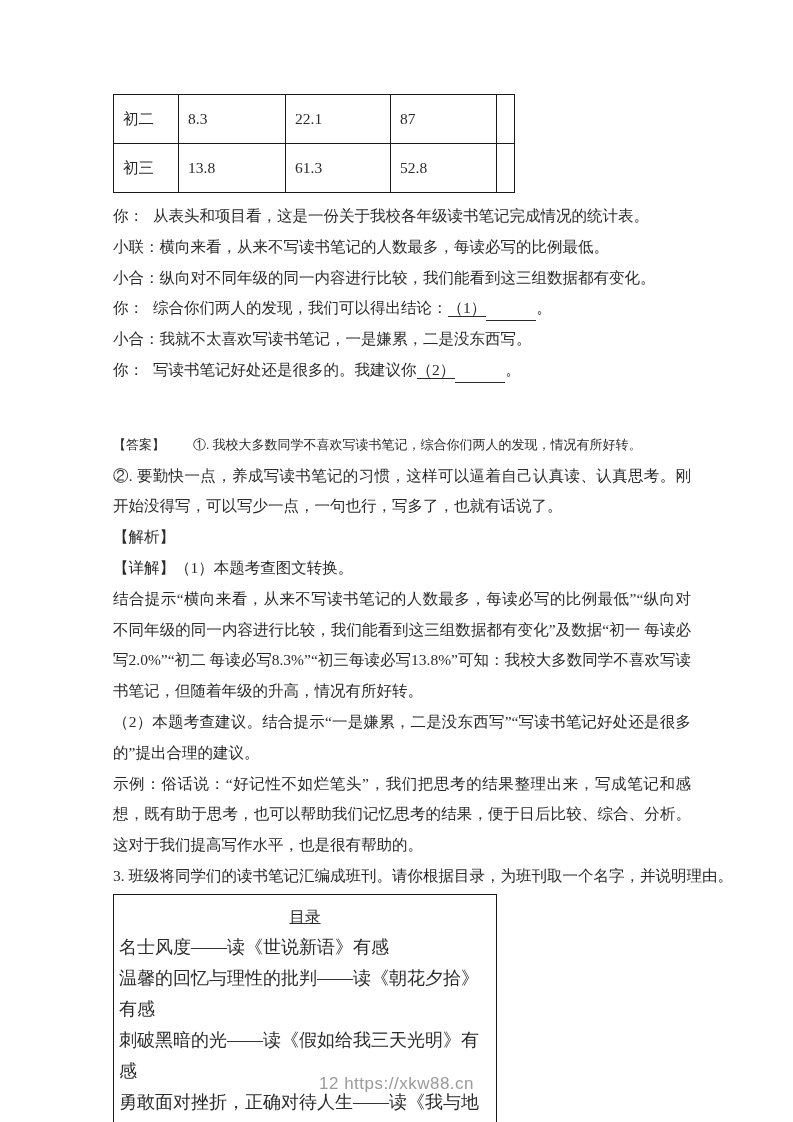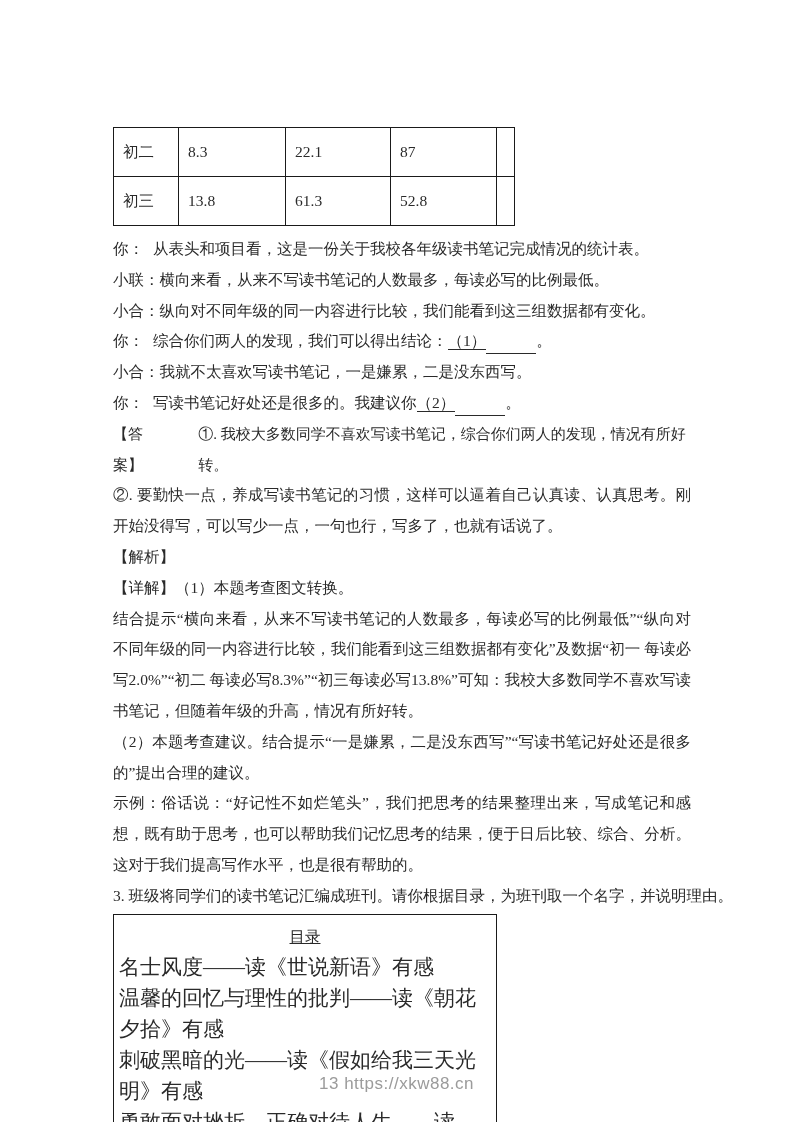--- a/index.html
+++ b/index.html
@@ -14,21 +14,20 @@
   }
   .content {
     position:absolute;
     left:113px; top:94px;
     width:578px;
   }
   table.grid {
     border-collapse:collapse;
     table-layout:fixed;
     width:401px;
-    margin-top:33px;
   }
   table.grid td {
     border:1.5px solid #1a1a1a;
     height:49px;
     vertical-align:middle;
     padding-left:9px;
     font-size:15.5px;
   }
   .dialogue { margin-top:8px; }
   .dline {
@@ -44,37 +43,37 @@
     width:50px; height:16px;
     border-bottom:1px solid #2a2a2a;
     vertical-align:bottom;
     margin-bottom:3px;
   }
   .para {
     font-size:15.5px;
     line-height:30.8px;
     text-align:justify;
   }
-  .ans-line { display:flex; font-size:15px; line-height:30.8px; }
+  .ans-line { display:flex; font-size:13px; line-height:30.8px;margin-top:44px; }
   .ans-item1 { margin-left:28px; }
   .nowrap { white-space:nowrap; text-align:left; }
   .toc-box {
     margin-top:2px;
     width:384px;
     border:1.5px solid #1a1a1a;
     padding:6px 5px 8px 5px;
   }
   .toc-title {
     text-align:center;
     font-size:15.5px;
     line-height:31px;
     text-decoration:underline;
   }
   .toc-entry {
-    font-size:21px;
+    font-size:18px;
     line-height:31px;
   }
   .footer {
     position:absolute;
     left:0; bottom:28px;
     width:100%;
     text-align:center;
     font-family:"Liberation Sans","DejaVu Sans",sans-serif;
     font-size:17px;
     color:#9b9b9b;
@@ -158,16 +157,16 @@
       <div class="toc-title">目录</div>
       <div class="toc-entry">名士风度——读《世说新语》有感</div>
       <div class="toc-entry">温馨的回忆与理性的批判——读《朝花夕拾》有感</div>
       <div class="toc-entry">刺破黑暗的光——读《假如给我三天光明》有感</div>
       <div class="toc-entry">勇敢面对挫折，正确对待人生——读《我与地坛》有感</div>
     </div>
 
   </div>
 
   <div class="footer">
-    <span>13</span>
+    <span>12</span>
     <span>https://xkw88.cn</span>
   </div>
 </div>
 
 </body></html>

